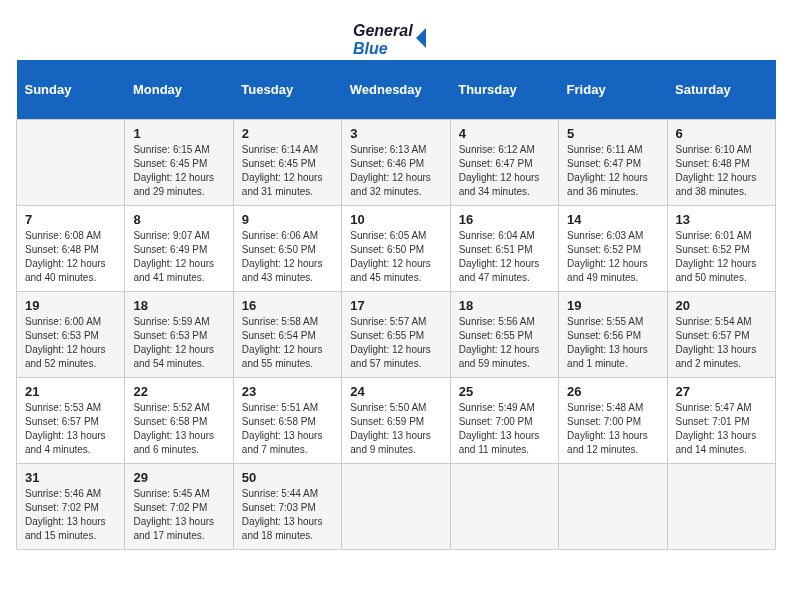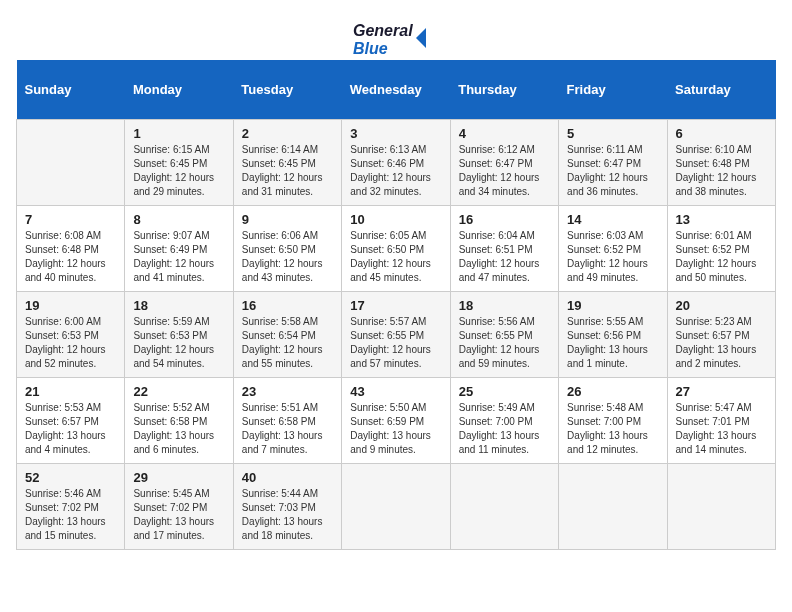--- a/index.html
+++ b/index.html
@@ -237,21 +237,21 @@
         </td>
         <td>
           <span class="day-number">19</span>
           <div class="day-info">Sunrise: 5:55 AM
 Sunset: 6:56 PM
 Daylight: 13 hours
 and 1 minute.</div>
         </td>
         <td>
           <span class="day-number">20</span>
-          <div class="day-info">Sunrise: 5:23 AM
+          <div class="day-info">Sunrise: 5:54 AM
 Sunset: 6:57 PM
 Daylight: 13 hours
 and 2 minutes.</div>
         </td>
       </tr>
       <tr>
         <td>
           <span class="day-number">21</span>
           <div class="day-info">Sunrise: 5:53 AM
 Sunset: 6:57 PM
@@ -266,21 +266,21 @@
 and 6 minutes.</div>
         </td>
         <td>
           <span class="day-number">23</span>
           <div class="day-info">Sunrise: 5:51 AM
 Sunset: 6:58 PM
 Daylight: 13 hours
 and 7 minutes.</div>
         </td>
         <td>
-          <span class="day-number">43</span>
+          <span class="day-number">24</span>
           <div class="day-info">Sunrise: 5:50 AM
 Sunset: 6:59 PM
 Daylight: 13 hours
 and 9 minutes.</div>
         </td>
         <td>
           <span class="day-number">25</span>
           <div class="day-info">Sunrise: 5:49 AM
 Sunset: 7:00 PM
 Daylight: 13 hours
@@ -296,35 +296,35 @@
         <td>
           <span class="day-number">27</span>
           <div class="day-info">Sunrise: 5:47 AM
 Sunset: 7:01 PM
 Daylight: 13 hours
 and 14 minutes.</div>
         </td>
       </tr>
       <tr>
         <td>
-          <span class="day-number">52</span>
+          <span class="day-number">31</span>
           <div class="day-info">Sunrise: 5:46 AM
 Sunset: 7:02 PM
 Daylight: 13 hours
 and 15 minutes.</div>
         </td>
         <td>
           <span class="day-number">29</span>
           <div class="day-info">Sunrise: 5:45 AM
 Sunset: 7:02 PM
 Daylight: 13 hours
 and 17 minutes.</div>
         </td>
         <td>
-          <span class="day-number">40</span>
+          <span class="day-number">50</span>
           <div class="day-info">Sunrise: 5:44 AM
 Sunset: 7:03 PM
 Daylight: 13 hours
 and 18 minutes.</div>
         </td>
         <td></td>
         <td></td>
         <td></td>
         <td></td>
       </tr>

